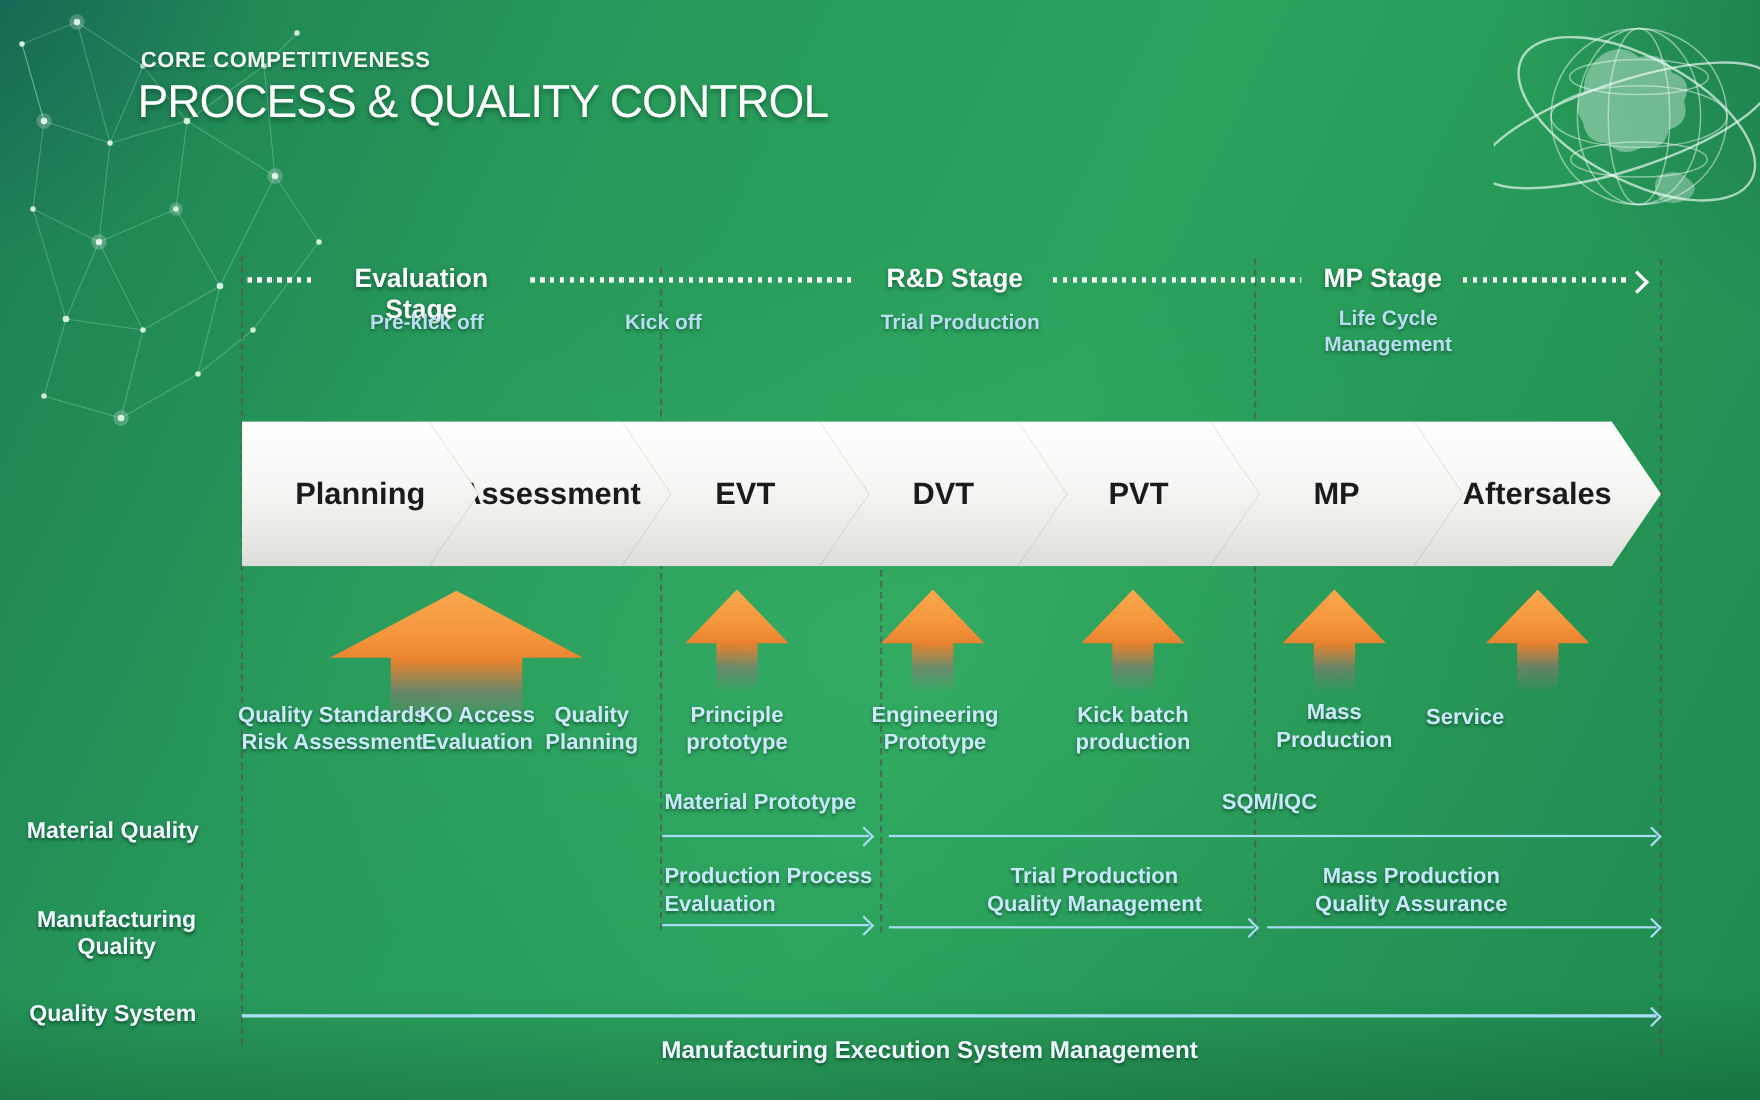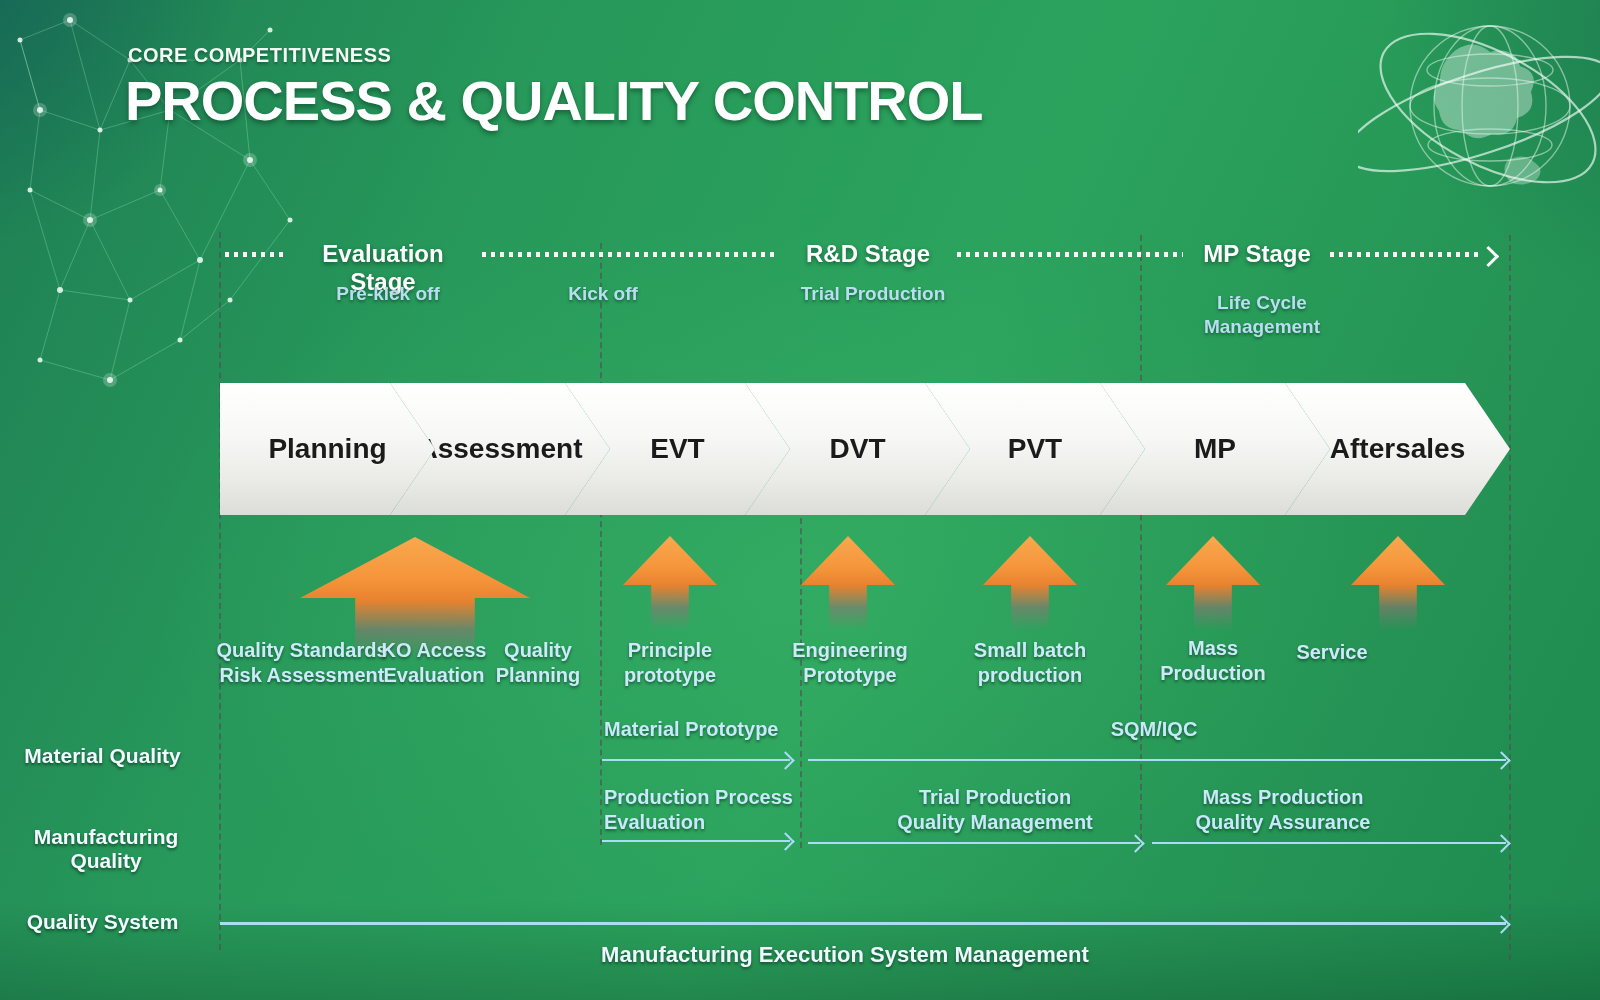--- a/index.html
+++ b/index.html
@@ -10,21 +10,21 @@
       linear-gradient(180deg, rgba(0,0,0,0) 90%, rgba(0,35,18,0.22) 100%),
       radial-gradient(ellipse 900px 520px at 48% 58%, rgba(90,215,125,0.16), transparent 70%),
       radial-gradient(circle 520px at -4% -6%, rgba(14,75,88,0.55), transparent 60%),
       radial-gradient(circle 430px at 104% 2%, rgba(18,92,74,0.38), transparent 65%),
       linear-gradient(115deg,#1e7e54 0%, #27995a 28%, #2ba35d 55%, #259455 80%, #1e8a4f 100%);
   }
   .abs{position:absolute;}
   
   .eyebrow{color:#f2faf5;font-size:20px;font-weight:bold;letter-spacing:0.5px;
     text-shadow:0 2px 3px rgba(0,40,20,0.45);}
-  .big-title{color:#ffffff;font-size:56px;font-weight:bold;letter-spacing:-1px;
+  .big-title{color:#ffffff;font-size:42px;font-weight:normal;letter-spacing:-1px;
     text-shadow:0 3px 5px rgba(0,40,20,0.45);}
   
   .dots{height:5px;background:repeating-linear-gradient(90deg, rgba(255,255,255,0.95) 0 4px, transparent 4px 9px);}
   .dot-head{width:12px;height:12px;border-top:3px solid #fff;border-right:3px solid #fff;transform:rotate(45deg);}
   .stage-label{color:#ffffff;font-size:24px;font-weight:bold;text-align:center;
     text-shadow:0 2px 4px rgba(0,45,25,0.55);}
   .sub-label{color:#b9ddf1;font-size:19px;font-weight:bold;text-align:center;
     white-space:pre-line;line-height:1.25;text-shadow:0 2px 3px rgba(0,45,25,0.5);}
   
   .vdash{width:0;border-left:2px dashed rgba(80,80,80,0.62);}
@@ -138,21 +138,21 @@
   <div class="abs dots" style="left:1330px;top:252px;width:152px;"></div>
   <div class="abs dot-head" style="left:1481px;top:249px;"></div>
 
   <div class="abs stage-label" style="left:288px;top:240px;width:190px;">Evaluation Stage</div>
   <div class="abs stage-label" style="left:778px;top:240px;width:180px;">R&amp;D Stage</div>
   <div class="abs stage-label" style="left:1182px;top:240px;width:150px;">MP Stage</div>
 
   <div class="abs sub-label" style="left:308px;top:282px;width:160px;">Pre-kick off</div>
   <div class="abs sub-label" style="left:543px;top:282px;width:120px;">Kick off</div>
   <div class="abs sub-label" style="left:783px;top:282px;width:180px;">Trial Production</div>
-  <div class="abs sub-label" style="left:1182px;top:278px;width:160px;margin-top:13px;">Life Cycle
+  <div class="abs sub-label" style="left:1182px;top:278px;width:160px;">Life Cycle
 Management</div>
 
   <div class="abs" style="left:0;top:383px;width:1600px;height:132px;">
     <div class="chev" style="left:1285px;width:225px;">
       <span>Aftersales</span>
       </div>
     <div class="chev" style="left:1100px;width:230px;">
       <span>MP</span>
       </div>
     <div class="chev" style="left:925px;width:220px;">
@@ -186,21 +186,21 @@
   <div class="abs pm-item" style="left:202px;top:638px;width:200px;">Quality Standards
 Risk Assessment</div>
   <div class="abs pm-item" style="left:374px;top:638px;width:120px;">KO Access
 Evaluation</div>
   <div class="abs pm-item" style="left:483px;top:638px;width:110px;">Quality
 Planning</div>
   <div class="abs pm-item" style="left:605px;top:638px;width:130px;">Principle
 prototype</div>
   <div class="abs pm-item" style="left:785px;top:638px;width:130px;">Engineering
 Prototype</div>
-  <div class="abs pm-item" style="left:960px;top:638px;width:140px;">Small batch
+  <div class="abs pm-item" style="left:960px;top:638px;width:140px;">Kick batch
 production</div>
   <div class="abs pm-item" style="left:1148px;top:636px;width:130px;">Mass
 Production</div>
   <div class="abs pm-item" style="left:1272px;top:640px;width:120px;">Service</div>
 
   <div class="abs flow-label" style="left:604px;top:717px;width:190px;">Material Prototype</div>
   <div class="harrow" style="left:602px;top:759px;width:188px;"></div>
   <div class="abs flow-label center" style="left:1074px;top:717px;width:160px;">SQM/IQC</div>
   <div class="harrow" style="left:808px;top:759px;width:698px;"></div>
 

